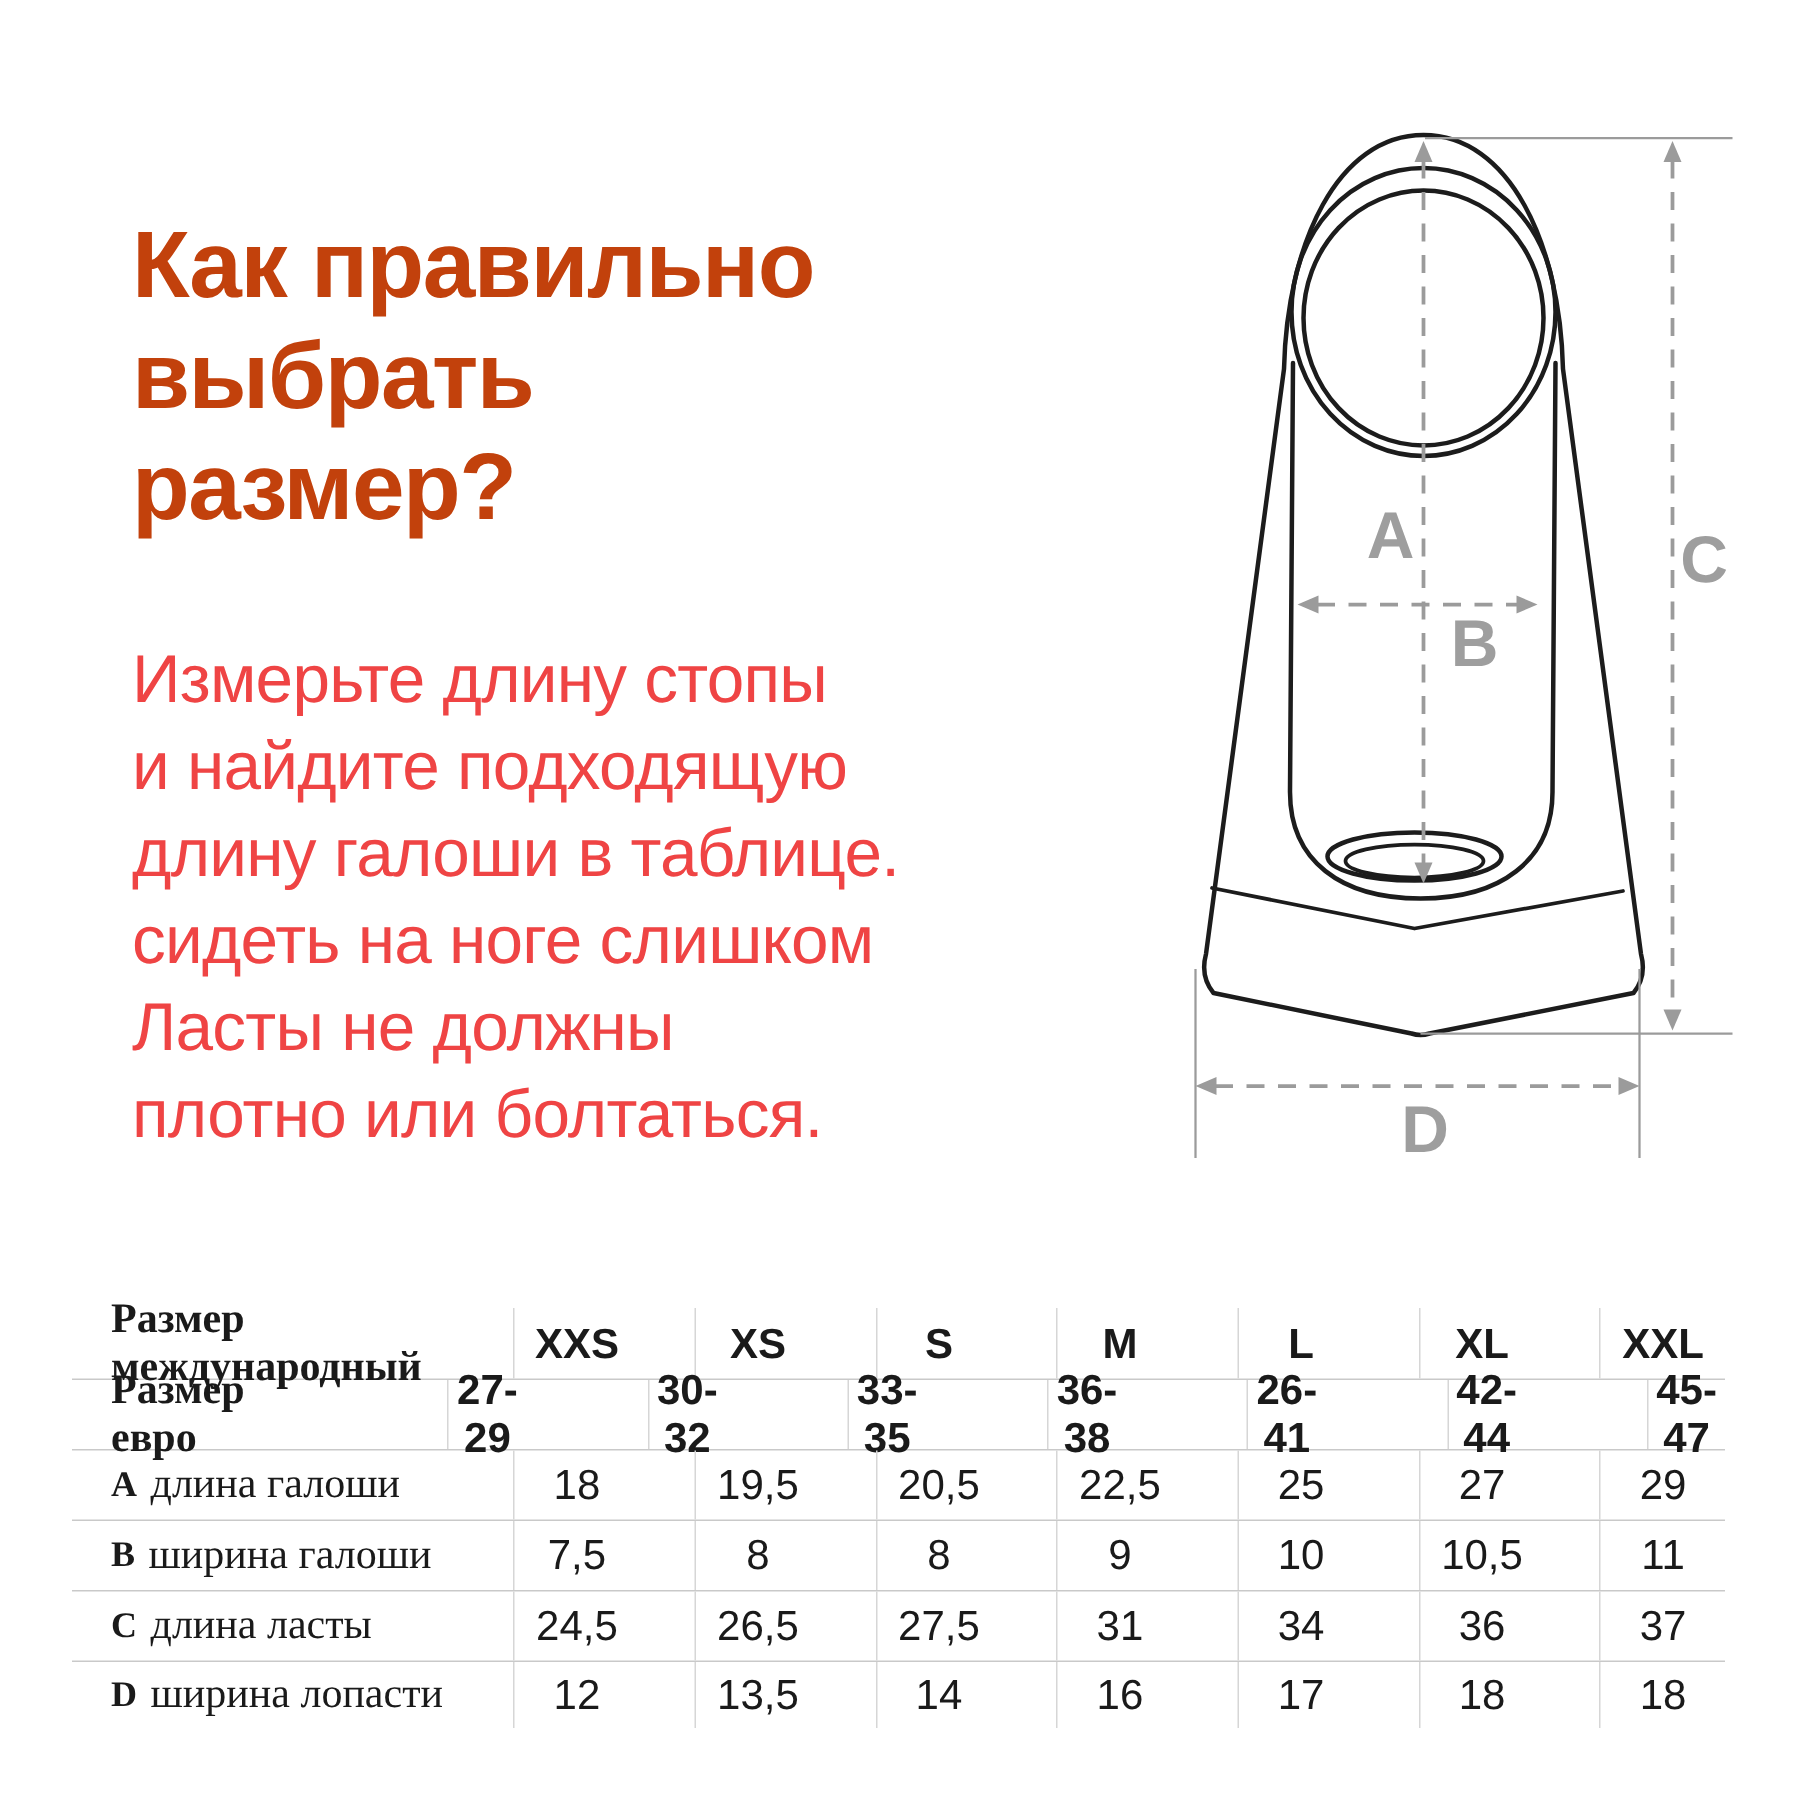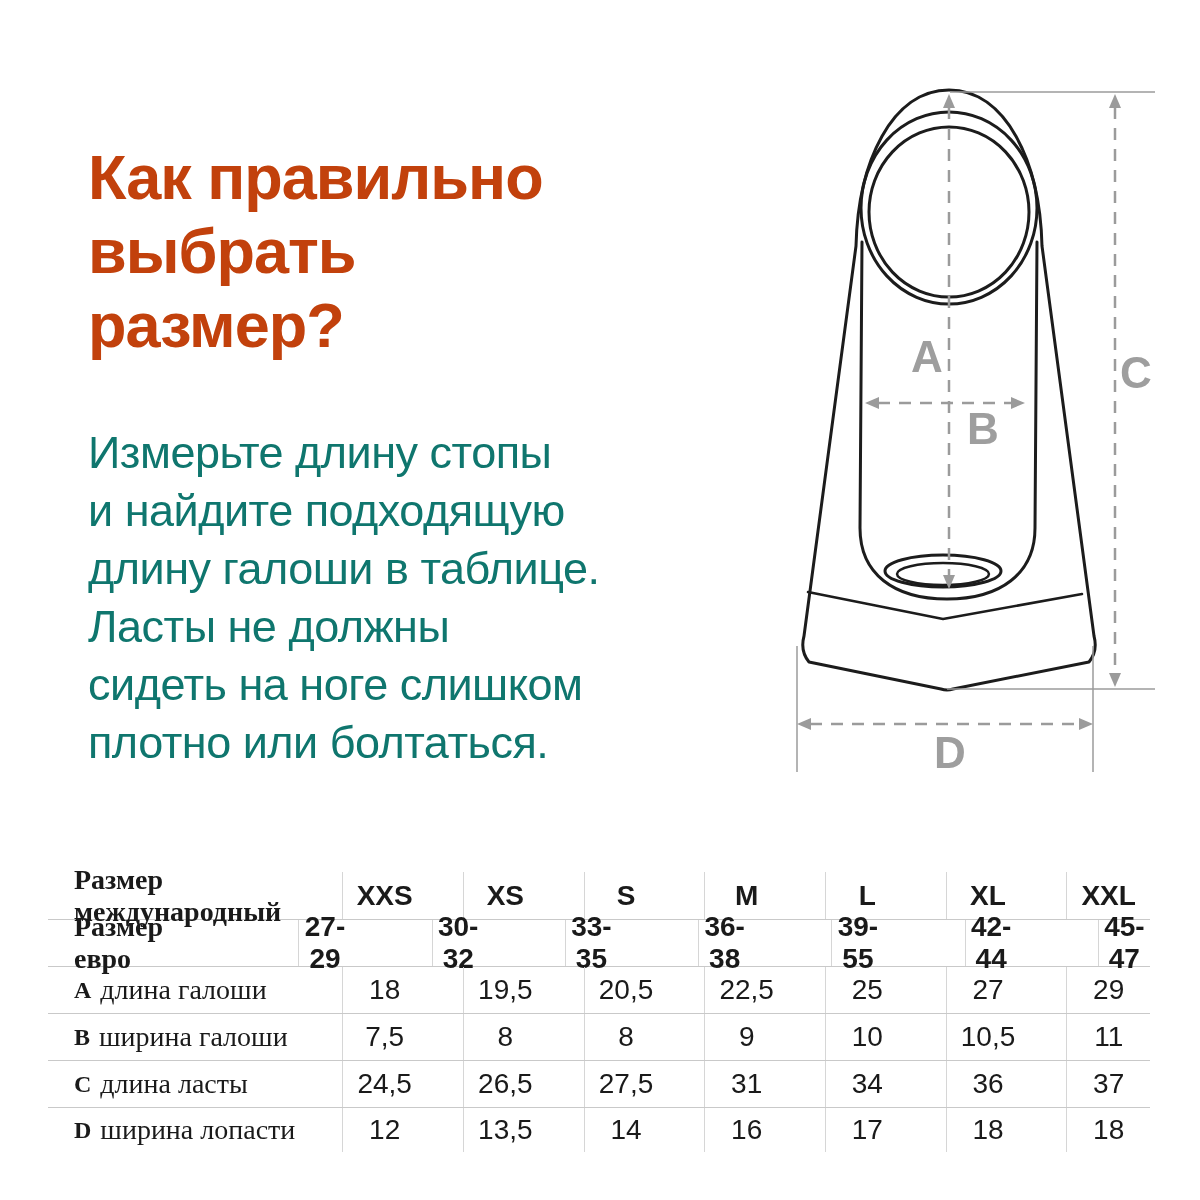--- a/index.html
+++ b/index.html
@@ -8,21 +8,21 @@
     font-family:"Liberation Sans","DejaVu Sans",sans-serif;color:#111;
     overflow:hidden;
   }
   .title{
     position:absolute;left:88px;top:140px;
     font-size:63px;line-height:74px;font-weight:bold;color:#c2410c;
     letter-spacing:-1px;
   }
   .intro-text{
     position:absolute;left:88px;top:424px;
-    font-size:45px;line-height:58px;font-weight:400;color:#0f766e;
+    font-size:45px;line-height:58px;font-weight:400;color:#ef4444;
     letter-spacing:-0.5px;
   }
   .diagram{position:absolute;left:740px;top:50px;width:460px;height:760px;}
   .size-table{
     position:absolute;left:48px;top:872px;width:1102px;
     font-size:28px;color:#1a1a1a;
   }
   .t-row{display:flex;height:46px;align-items:stretch;border-bottom:1px solid #c9c9c9;}
   .t-row.last{border-bottom:none;height:44px;}
   .t-row.hdr{height:47px;font-weight:bold;}
@@ -43,22 +43,22 @@
 <div class="title">
   <div>Как правильно</div>
   <div>выбрать</div>
   <div>размер?</div>
 </div>
 
 <div class="intro-text">
   <div>Измерьте длину стопы</div>
   <div>и найдите подходящую</div>
   <div>длину галоши в таблице.</div>
+  <div>сидеть на ноге слишком</div>
   <div>Ласты не должны</div>
-  <div>сидеть на ноге слишком</div>
   <div>плотно или болтаться.</div>
 </div>
 
 <svg class="diagram" viewBox="0 0 460 760">
   <g stroke="#1c1c1c" stroke-width="3" fill="none" stroke-linejoin="round" stroke-linecap="round">
 
     <path d="M 116 196 C 118 112 152 40 209 40 C 266 40 300 112 302 196
          L 354 586 Q 358 601 349 612 L 213 639 Q 207 641 201 639 L 69 612 Q 60 601 64 586 Z"></path>
 
     <ellipse cx="209" cy="158" rx="88" ry="96"></ellipse>
@@ -119,21 +119,21 @@
     <div class="cell">XL</div>
     <div class="cell">XXL</div>
   </div>
 
   <div class="t-row euro">
     <div class="cell-label">Размер евро</div>
     <div class="cell">27-29</div>
     <div class="cell">30-32</div>
     <div class="cell">33-35</div>
     <div class="cell">36-38</div>
-    <div class="cell">39-55</div>
+    <div class="cell">26-41</div>
     <div class="cell">42-44</div>
     <div class="cell">45-47</div>
   </div>
 
   <div class="t-row">
     <div class="cell-label">
       <span class="row-letter">A</span>
       <span>длина галоши</span>
     </div>
     <div class="cell">18</div>

